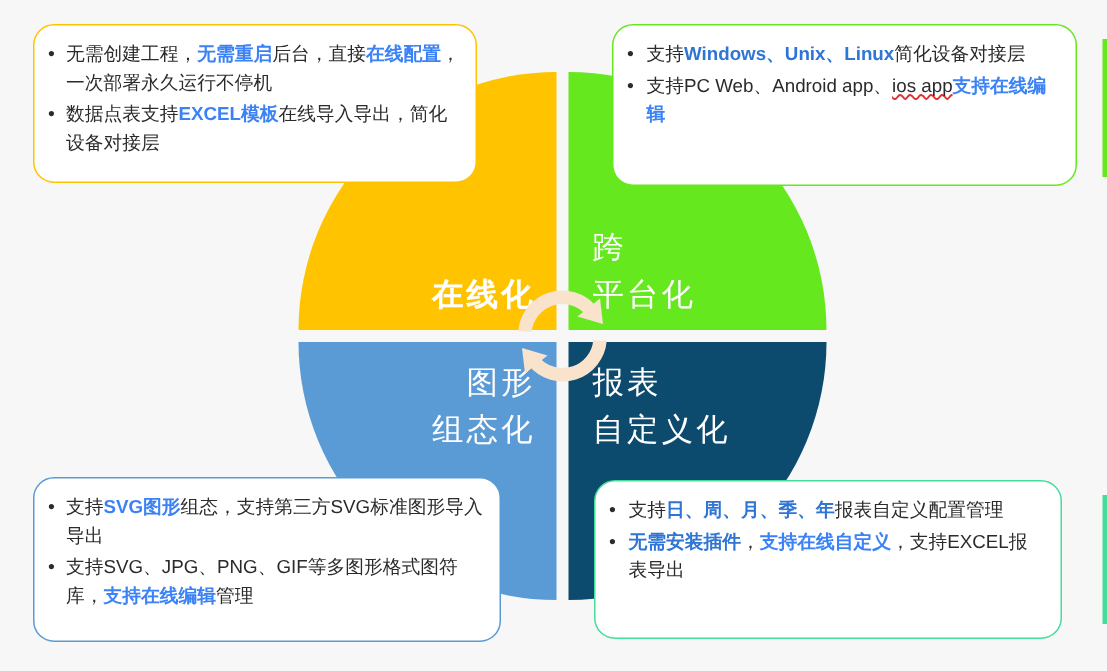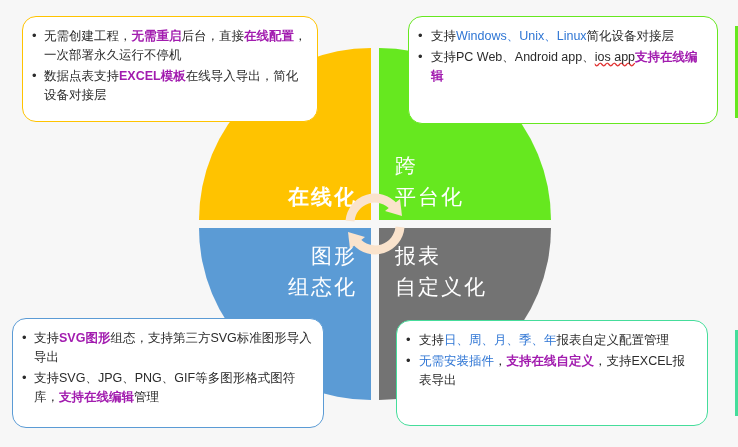--- a/index.html
+++ b/index.html
@@ -101,21 +101,21 @@
   .callout {
     position: absolute;
     box-sizing: border-box;
     background: #ffffff;
     border-radius: 14px;
     border: 1.4px solid #cccccc;
     padding: 10px 10px 10px 8px;
   }
   .callout.tl { left: 22px;  top: 16px;   width: 296px; height: 106px; }
   .callout.tr { left: 408px; top: 16px;   width: 310px; height: 108px; }
-  .callout.bl { left: 12px;  top: 318px;  width: 312px; height: 110px; }
+  .callout.bl { left: 22px;  top: 318px;  width: 312px; height: 110px; }
   .callout.br { left: 396px; top: 320px;  width: 312px; height: 106px; }
 
   .callout.tl { border-color: #FFC300; }
   .callout.tr { border-color: #66E81F; }
   .callout.bl { border-color: #5B9BD5; }
   .callout.br { border-color: #45DD9B; }
 
   .callout ul {
     margin: 0;
     padding: 0;
@@ -133,22 +133,22 @@
     content: "\2022";
     position: absolute;
     left: 1px;
     top: -1px;
     font-size: 13px;
     color: #2b2b2b;
   }
   .callout.tr li, .callout.br li { padding-left: 14px; }
 
   
-  .em-red  { color: #a21caf; font-weight: bold; }
-  .em-blue { color: #2E75D4; font-weight: normal; }
+  .em-red  { color: #3b82f6; font-weight: bold; }
+  .em-blue { color: #2E75D4; font-weight: bold; }
   .spell   {
     text-decoration: underline wavy #e03030;
     text-decoration-skip-ink: none;
   }
 
   
   .edge-bar {
     position: absolute;
     right: 0;
     width: 3px;
@@ -180,21 +180,21 @@
       </div>
     </div>
 
     <div class="quad quad-bl" style="background: rgb(91, 155, 213);">
       <div class="quad-label">
         <span>图形</span>
         <span class="l2">组态化</span>
       </div>
     </div>
 
-    <div class="quad quad-br" style="background: #737373; padding-left: 24px;">
+    <div class="quad quad-br" style="background: #0c4a6e; padding-left: 24px;">
       <div class="quad-label">
         <span>报表</span>
         <span class="l2">自定义化</span>
       </div>
     </div>
 
     <svg class="cycle" viewBox="0 0 66 66">
       <path d="M8,30 A25,25 0 0 1 52,16" fill="none" stroke="#FAE3CC" stroke-width="9" stroke-linecap="butt"></path>
       <polygon points="58,8 60,25 43,20" fill="#FAE3CC"></polygon>
       <path d="M58,36 A25,25 0 0 1 14,50" fill="none" stroke="#FAE3CC" stroke-width="9" stroke-linecap="butt"></path>

